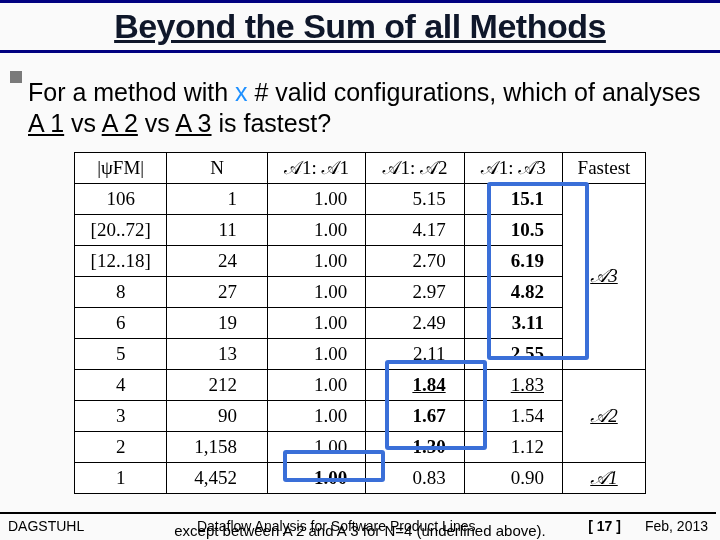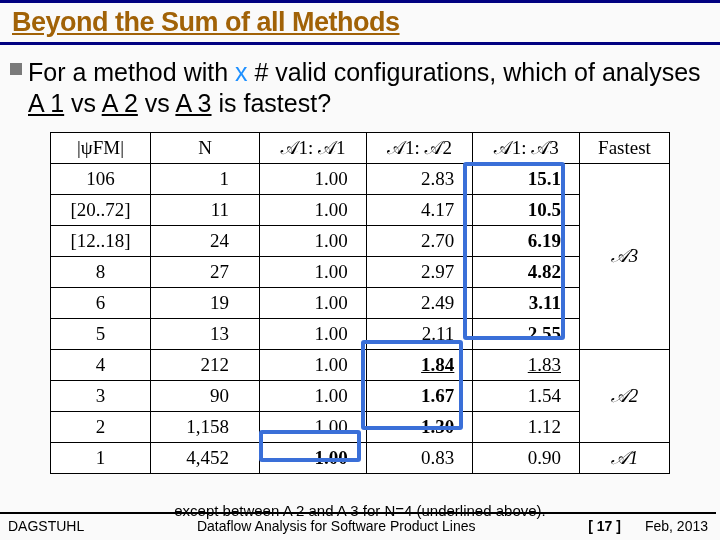--- a/index.html
+++ b/index.html
@@ -1,29 +1,29 @@
 <!DOCTYPE html>
 <html><head>
 <meta charset="utf-8">
 <style>
 * { box-sizing: border-box; margin: 0; padding: 0; }
 body { width: 720px; height: 540px; background: #fafafa; font-family: Arial, sans-serif; position: relative; overflow: hidden; }
 .title-bar { border-top: 3px solid #000080; border-bottom: 3px solid #000080; padding: 4px 12px; }
-.title-bar h1 { font-family: "Arial Black", Arial, sans-serif; font-weight: 900; font-size: 27px; letter-spacing: -0.5px; text-decoration: underline; color: #a16207; }
-.body-text { padding: 12px 18px 8px 28px; font-size: 25px; color: #000; line-height: 1.25; position: relative; }
+.title-bar h1 { font-family: "Arial Black", Arial, sans-serif; font-weight: 900; font-size: 34px; letter-spacing: -0.5px; text-decoration: underline; color: #0f172a; text-align: center; }
+.body-text { padding: 24px 18px 8px 28px; font-size: 25px; color: #000; line-height: 1.25; position: relative; }
 .bullet-sq { position: absolute; left: 10px; top: 18px; width: 12px; height: 12px; background: #7a7a7a; }
 .x-var { color: #1e90ff; }
 .u { text-decoration: underline; }
-.table-wrap { margin: 4px auto 0 auto; width: 620px; position: relative; }
+.table-wrap { margin: 4px auto 0 auto; width: 572px; position: relative; }
 table { border-collapse: collapse; width: 100%; background: #fff; font-family: "Times New Roman", serif; font-size: 19px; }
 th, td { border: 1px solid #000; padding: 4px 6px; text-align: center; vertical-align: middle; }
 th { font-weight: normal; }
 td.right, th.right { text-align: right; padding-right: 18px; }
 td.rightn { text-align: right; padding-right: 30px; }
-.fastest-cell { font-family: "Times New Roman", serif; }
+.fastest-cell { font-family: "Times New Roman", serif; text-decoration: underline; }
 .script-a { font-style: italic; }
 .hl-box { position: absolute; border: 4px solid #3a6fd8; border-radius: 3px; pointer-events: none; }
 .caption { text-align: center; font-size: 15px; margin-top: 10px; line-height: 1.25; }
 .footer { position: absolute; bottom: 6px; left: 0; right: 4px; border-top: 2px solid #000; padding: 4px 8px 0 8px; font-size: 14px; display: flex; align-items: center; }
 .footer .venue { font-weight: normal; flex: 0 0 auto; }
 .footer .mid { flex: 1 1 auto; text-align: center; font-weight: normal; }
 .footer .pg { flex: 0 0 auto; font-weight: bold; margin-right: 24px; }
 .footer .date { flex: 0 0 auto; }
 .bold { font-weight: bold; }
 .uline { text-decoration: underline; }
@@ -58,21 +58,21 @@
         <th>𝒜1: 𝒜2</th>
         <th>𝒜1: 𝒜3</th>
         <th>Fastest</th>
       </tr>
     </thead>
     <tbody id="tbody">
         <tr>
           <td><span>106</span></td>
           <td class="rightn"><span>1</span></td>
           <td class="right"><span>1.00</span></td>
-          <td class="right"><span>2.83</span></td>
+          <td class="right"><span>5.15</span></td>
           <td class="right"><span class="bold">15.1</span></td>
           <td rowspan="6" class="fastest-cell"><span class="script-a">𝒜3</span></td>
         </tr>
         <tr>
           <td><span>[20..72]</span></td>
           <td class="rightn"><span>11</span></td>
           <td class="right"><span>1.00</span></td>
           <td class="right"><span>4.17</span></td>
           <td class="right"><span class="bold">10.5</span></td>
         </tr>

